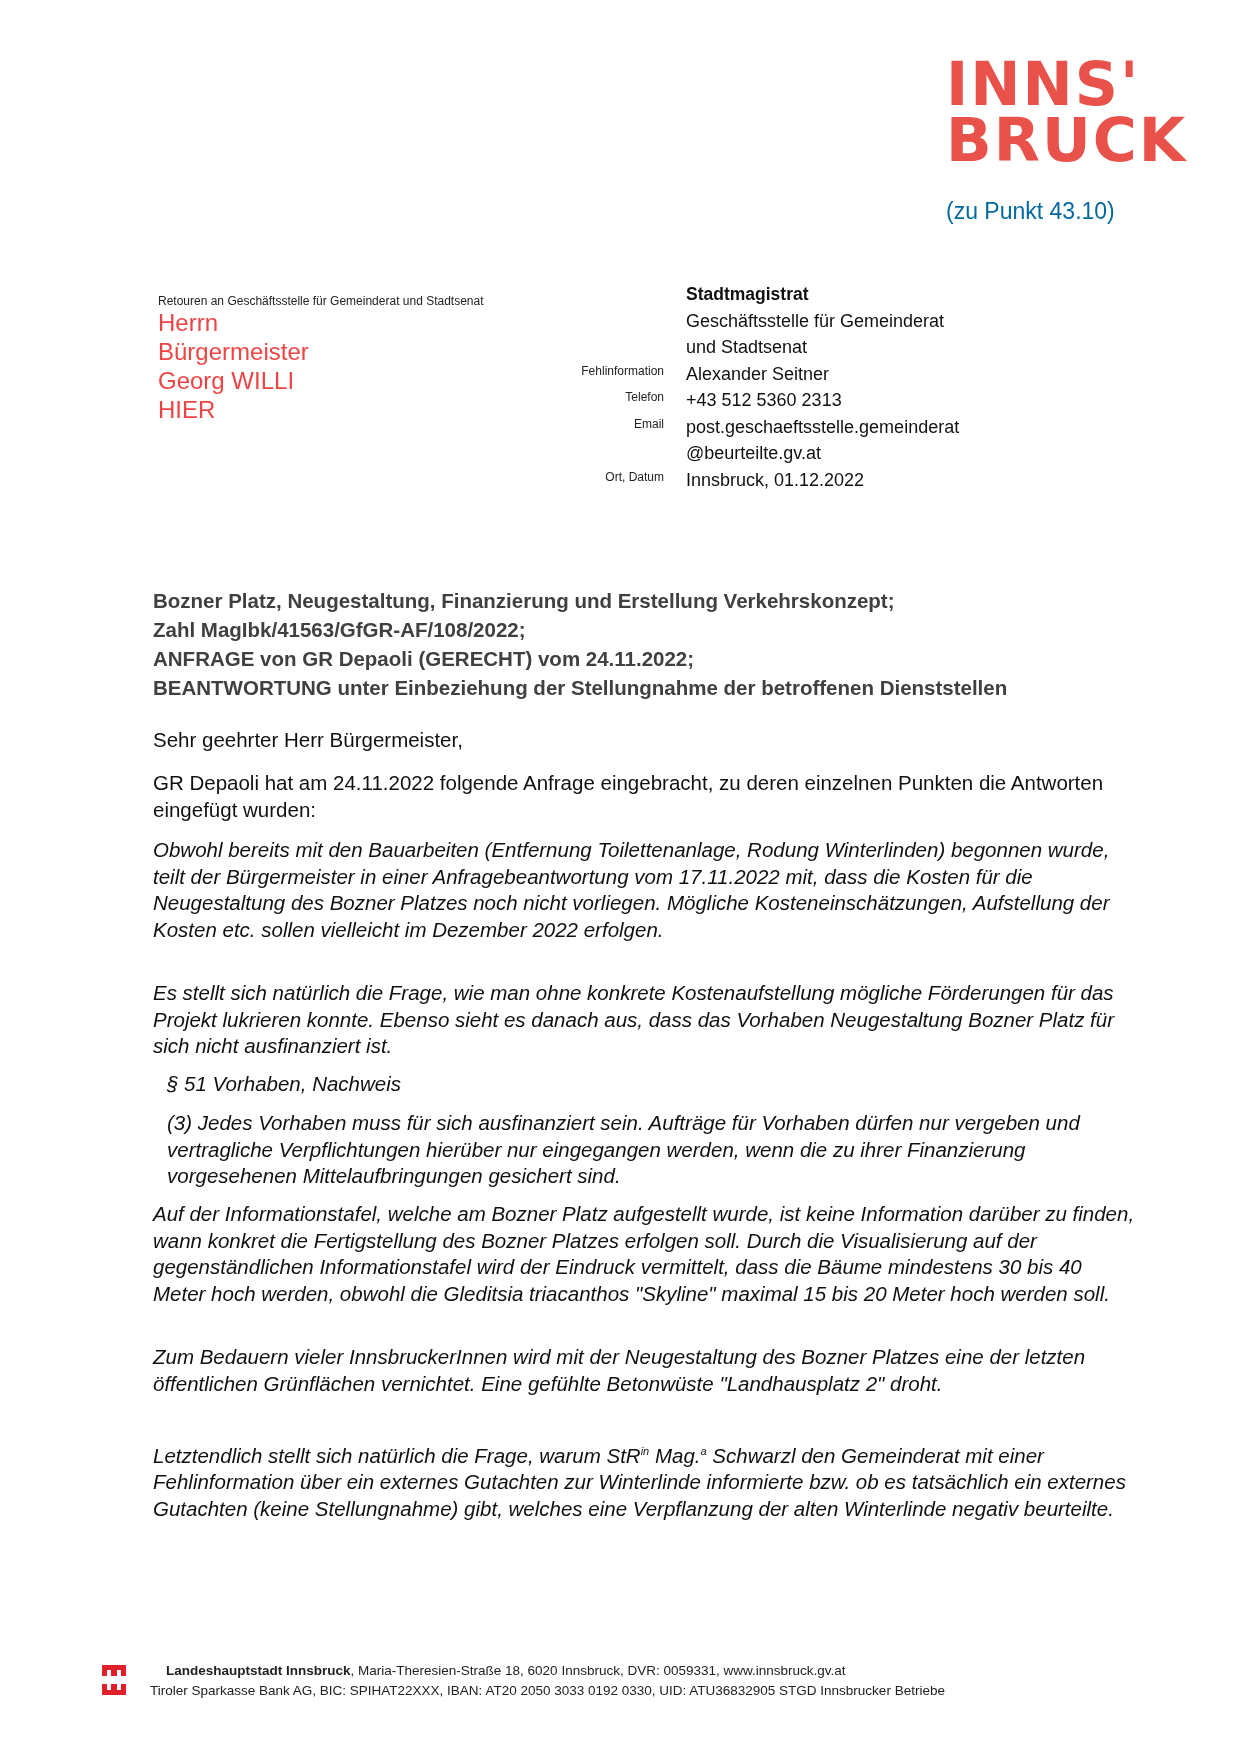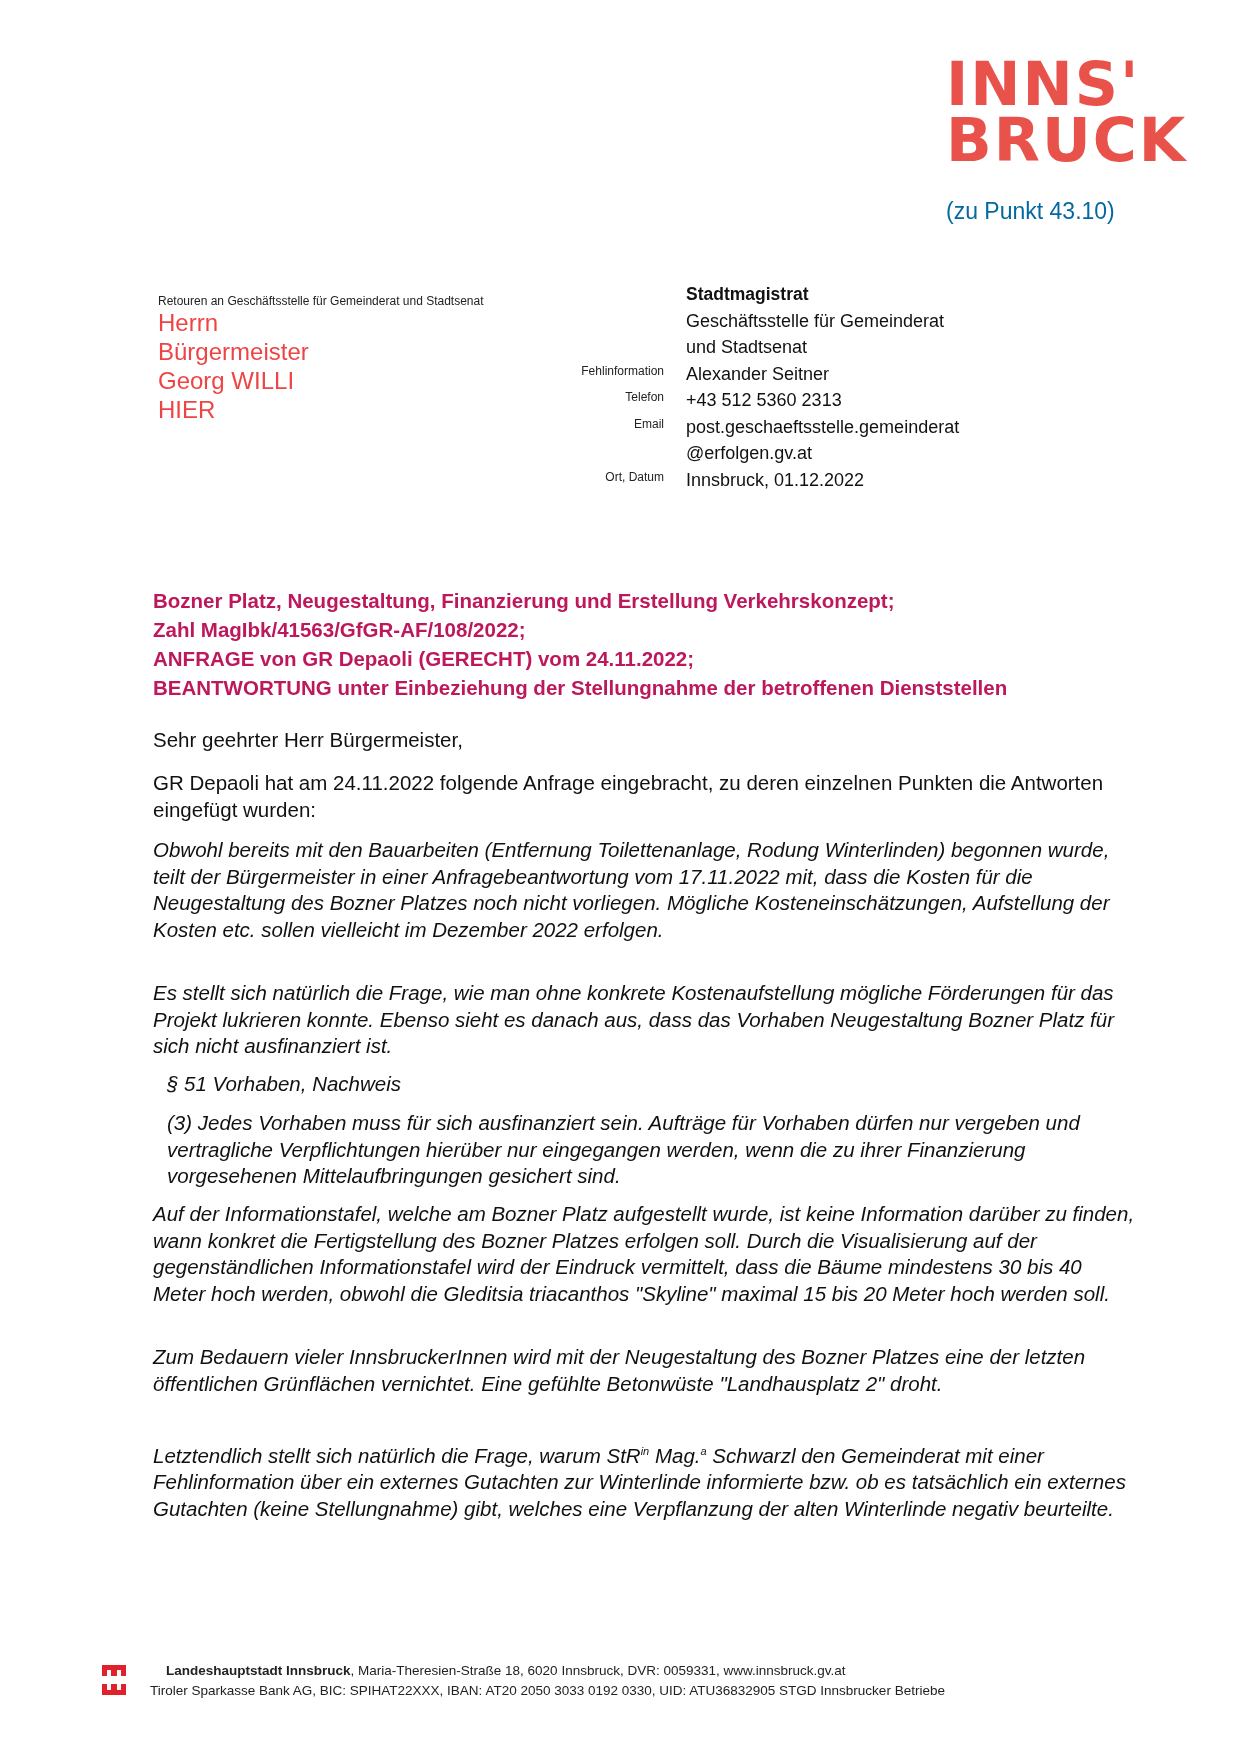--- a/index.html
+++ b/index.html
@@ -22,21 +22,21 @@
   
   .sender { left: 560px; top: 284px; width: 460px; }
   .sender-row { display: flex; align-items: flex-start; height: 26.5px; }
   .sender-row .lbl { width: 104px; text-align: right; font-size: 12px; color: #222;
                      padding-right: 22px; }
   .sender-row .val { font-size: 18px; color: #111; white-space: nowrap; }
   .sender-row .val.bold { font-weight: bold; font-size: 17.5px; }
 
   
   .subject { left: 153px; top: 586px; font-weight: bold; font-size: 20.5px;
-             line-height: 29px; color: #be185d; }
+             line-height: 29px; color: #404040; }
   .subject div { white-space: nowrap; }
 
   .salutation { left: 153px; top: 728px; font-size: 20.5px; color: #111; }
   .intro { left: 153px; top: 770px; width: 985px; font-size: 20.5px; line-height: 26.5px; color: #111; }
 
   .q { left: 153px; width: 985px; font-style: italic; font-size: 20.5px; line-height: 26.5px; color: #111; }
   .q.indent { left: 167px; width: 970px; }
   .q sup { font-size: 11px; }
 
   
@@ -83,21 +83,21 @@
   <div class="sender-row">
     <span class="lbl">Telefon</span>
     <span class="val">+43 512 5360 2313</span>
   </div>
   <div class="sender-row">
     <span class="lbl">Email</span>
     <span class="val">post.geschaeftsstelle.gemeinderat</span>
   </div>
   <div class="sender-row">
     <span class="lbl"></span>
-    <span class="val">@erfolgen.gv.at</span>
+    <span class="val">@beurteilte.gv.at</span>
   </div>
   <div class="sender-row">
     <span class="lbl">Ort, Datum</span>
     <span class="val">Innsbruck, 01.12.2022</span>
   </div>
 </div>
 
 <div class="abs subject">
   <div>Bozner Platz, Neugestaltung, Finanzierung und Erstellung Verkehrskonzept;</div>
   <div>Zahl MagIbk/41563/GfGR-AF/108/2022;</div>

